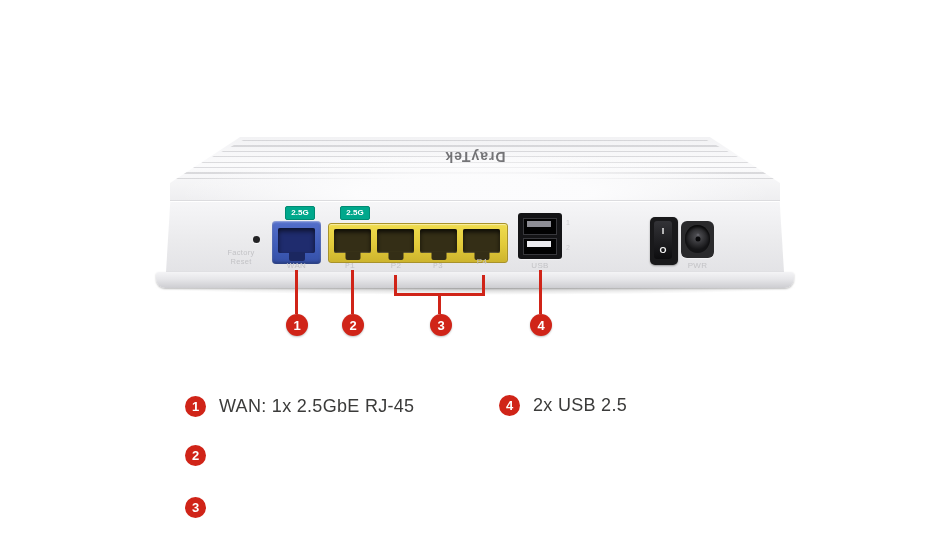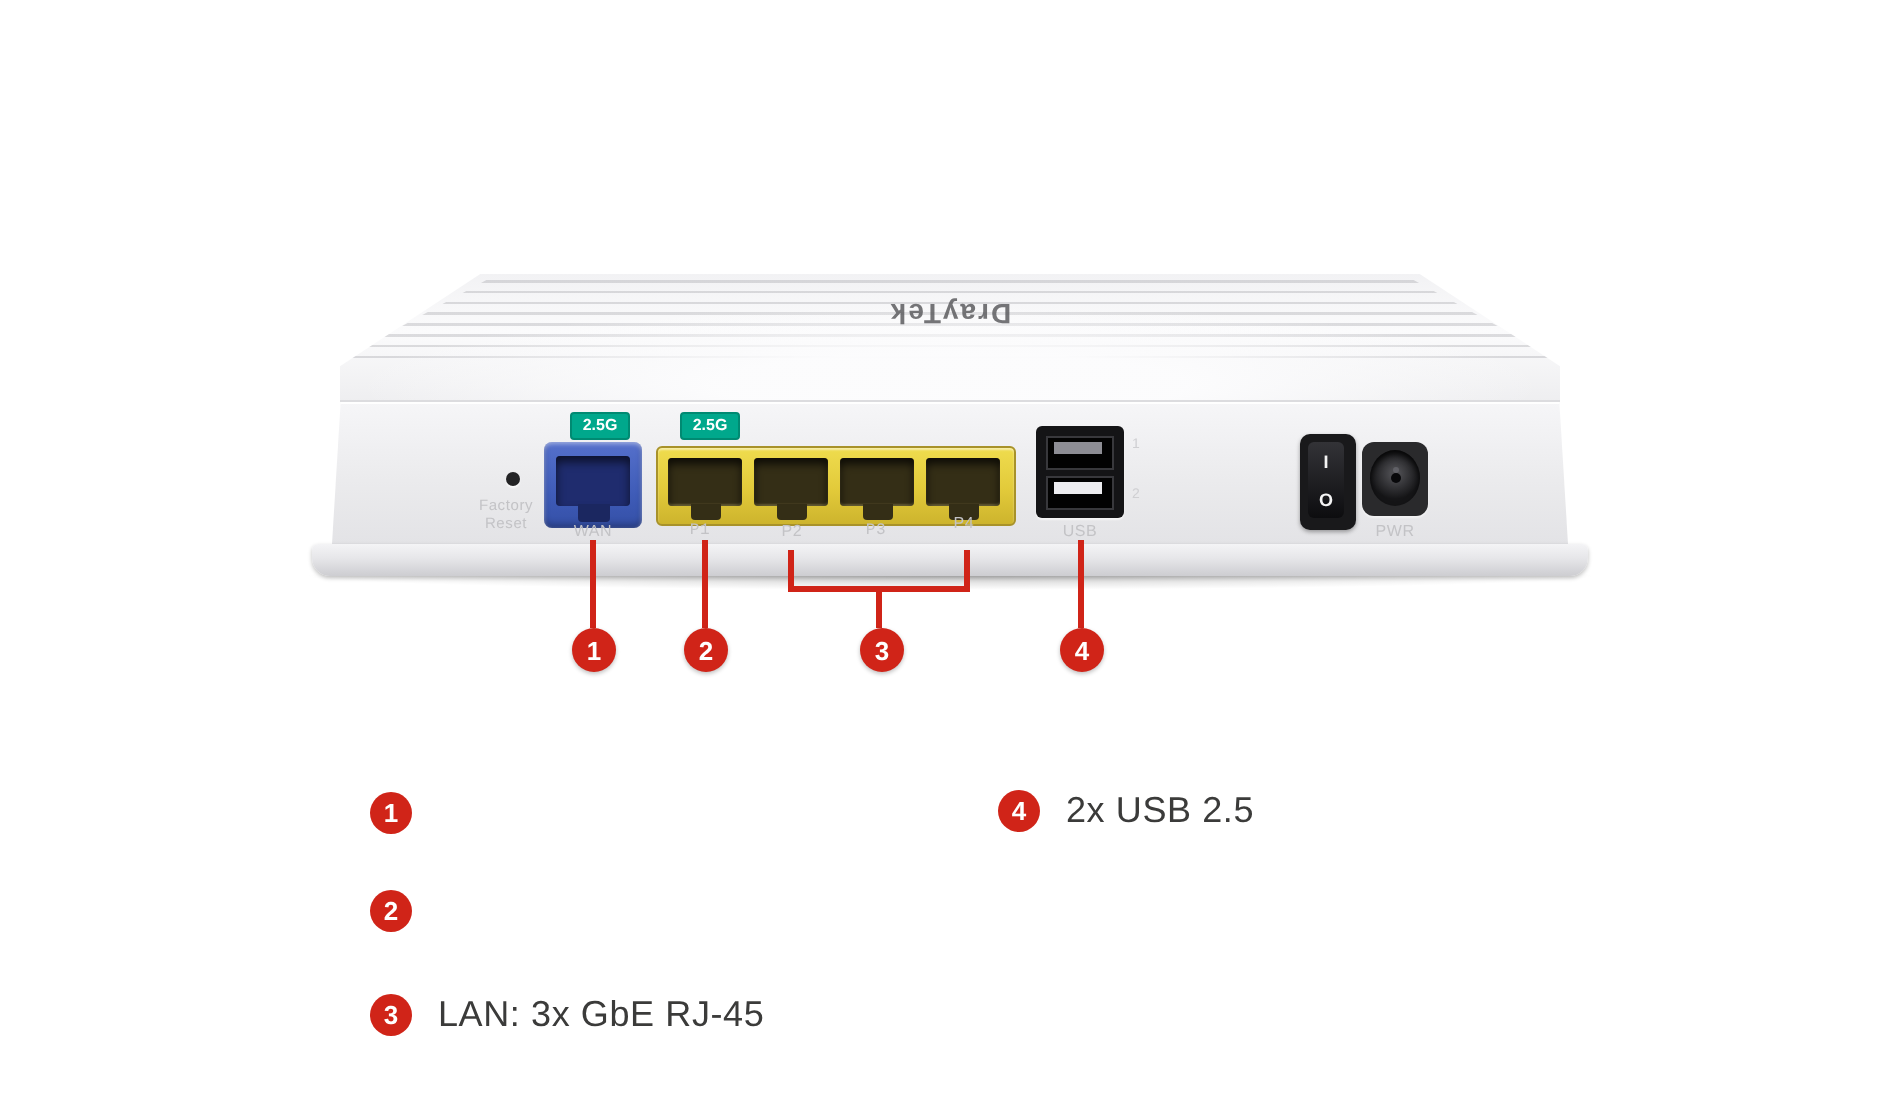--- a/index.html
+++ b/index.html
@@ -45,21 +45,21 @@
     left:156px;top:272px;width:638px;height:16px;
     background:linear-gradient(180deg,#f4f4f6 0%,#e6e6e9 45%,#cdcdd1 100%);
     border-radius:3px 3px 9px 9px;
     box-shadow:0 1px 2px rgba(0,0,0,0.25);
   }
 
   
   .reset-hole{left:253px;top:236px;width:7px;height:7px;border-radius:50%;
     background:#232325;box-shadow:0 1px 1px rgba(255,255,255,0.8);}
   .panel-label{color:#c3c3c6;font-size:8px;letter-spacing:0.3px;text-align:center;}
-  .reset-label{left:228px;top:248px;width:50px;line-height:9px;font-size:7.5px;text-align:center;}
+  .reset-label{left:216px;top:248px;width:50px;line-height:9px;font-size:7.5px;text-align:center;}
 
   .badge{
     width:28px;height:12px;border-radius:2px;background:#00a88c;border:1px solid #008a72;
     color:#ffffff;font-size:8px;font-weight:bold;text-align:center;line-height:12px;
   }
   .badge-wan{left:285px;top:206px;}
   .badge-p1{left:340px;top:206px;}
 
   .port-wan{
     left:272px;top:221px;width:49px;height:43px;border-radius:4px;
@@ -246,26 +246,26 @@
   <div class="abs cline cline-3"></div>
   <div class="abs cline cline-4"></div>
 
   <div class="abs ccircle ccircle-1">1</div>
   <div class="abs ccircle ccircle-2">2</div>
   <div class="abs ccircle ccircle-3">3</div>
   <div class="abs ccircle ccircle-4">4</div>
 
   <div class="abs legend-item legend-1">
     <div class="legend-num">1</div>
+    <div class="legend-text">WAN: 1x 2.5GbE RJ-45</div>
   </div>
   <div class="abs legend-item legend-2">
     <div class="legend-num">2</div>
   </div>
   <div class="abs legend-item legend-3">
     <div class="legend-num">3</div>
-    <div class="legend-text">LAN: 3x GbE RJ-45</div>
   </div>
   <div class="abs legend-item legend-4">
     <div class="legend-num">4</div>
     <div class="legend-text">2x USB 2.5</div>
   </div>
 
 </div>
 
 </body></html>

